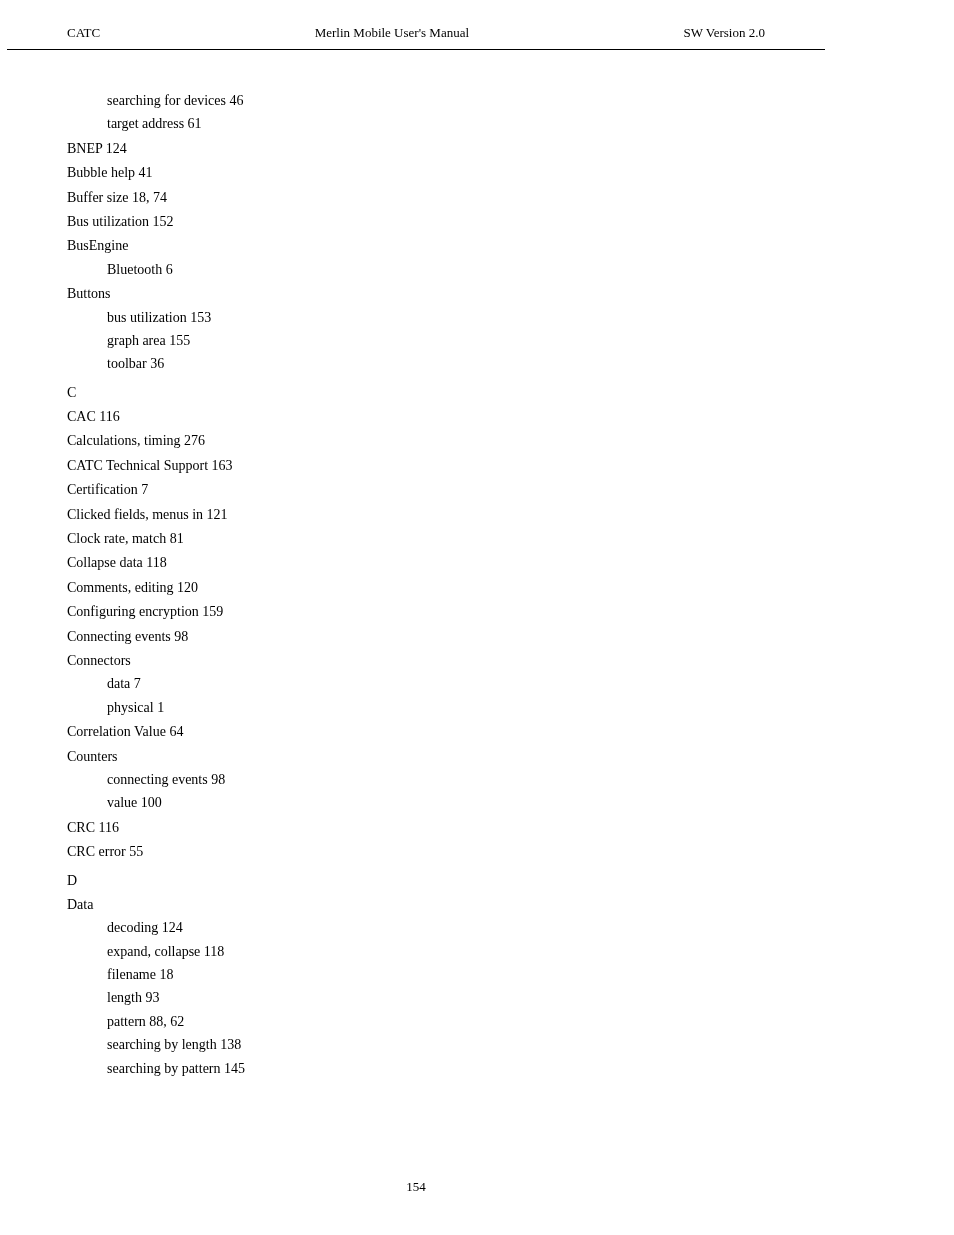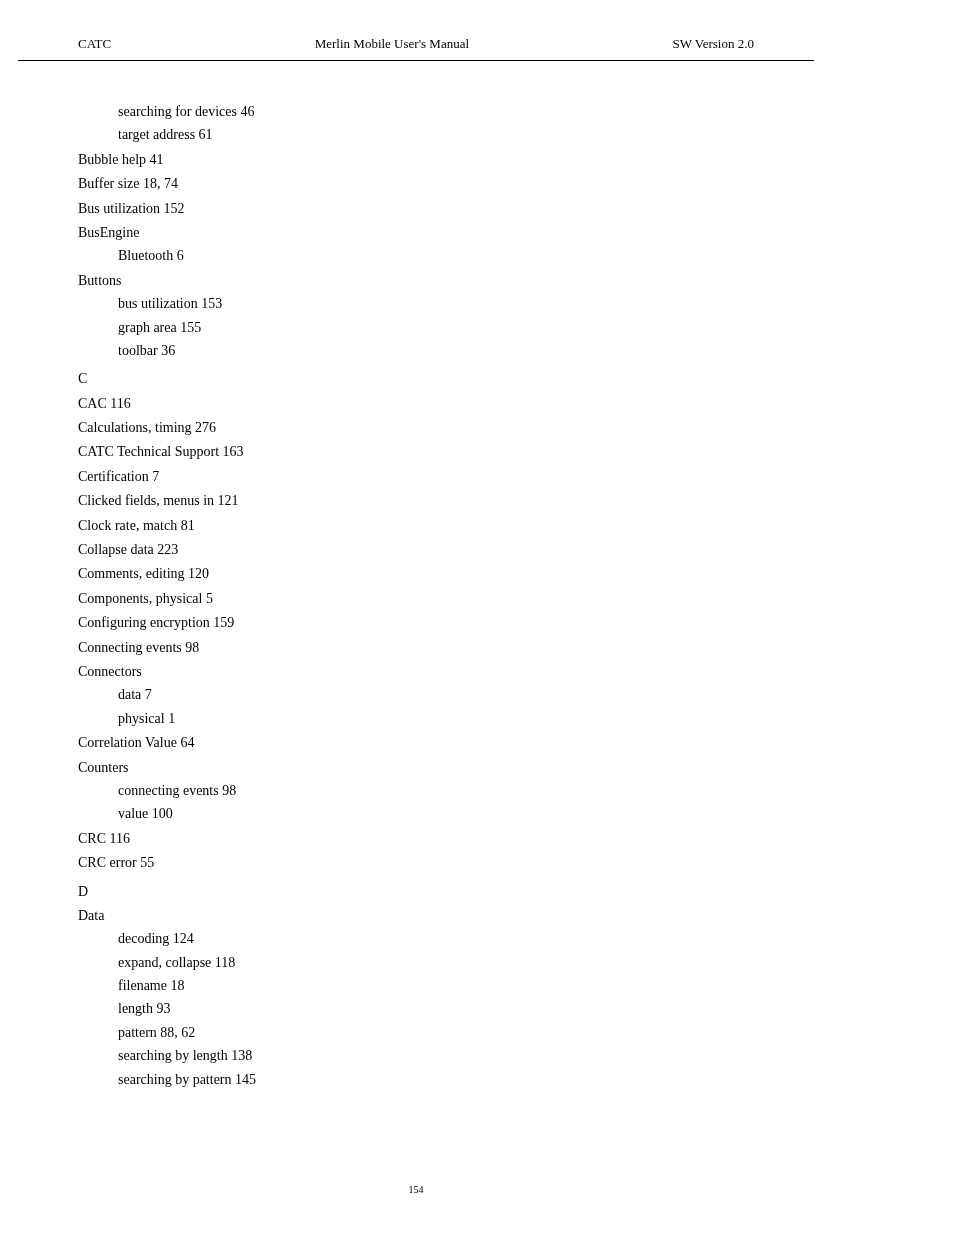--- a/index.html
+++ b/index.html
@@ -14,21 +14,21 @@
       background: #ffffff;
       font-family: "Times New Roman", Times, serif;
       font-size: 14px;
       color: #000000;
     }
 
     .page {
       width: 832px;
       min-height: 1235px;
       position: relative;
-      padding: 18px;
+      padding: 7px;
     }
 
     .header {
       display: flex;
       justify-content: space-between;
       align-items: center;
       padding: 18px 60px 8px 60px;
       border-bottom: 1px solid #000;
       font-size: 13px;
     }
@@ -68,55 +68,55 @@
     .index-entry.sub-entry {
       padding-left: 40px;
     }
 
     .footer {
       position: absolute;
       bottom: 40px;
       left: 0;
       right: 0;
       text-align: center;
-      font-size: 10px;
+      font-size: 13px;
     }
   </style>
 </head>
 <body>
 
 <div class="page">
   <div class="header">
     <span class="header-left">CATC</span>
     <span class="header-center">Merlin Mobile User's Manual</span>
     <span class="header-right">SW Version 2.0</span>
   </div>
 
   <div class="content" id="index-content">
   <div class="index-entry sub-entry">searching for devices 46</div>
       <div class="index-entry sub-entry">target address 61</div>
+      <div class="index-entry top-level">BNEP 124</div>
       <div class="index-entry top-level">Bubble help 41</div>
       <div class="index-entry top-level">Buffer size 18, 74</div>
       <div class="index-entry top-level">Bus utilization 152</div>
       <div class="index-entry top-level">BusEngine</div>
       <div class="index-entry sub-entry">Bluetooth 6</div>
       <div class="index-entry top-level">Buttons</div>
       <div class="index-entry sub-entry">bus utilization 153</div>
       <div class="index-entry sub-entry">graph area 155</div>
       <div class="index-entry sub-entry">toolbar 36</div>
       <div class="index-entry section-letter">C</div>
       <div class="index-entry top-level">CAC 116</div>
       <div class="index-entry top-level">Calculations, timing 276</div>
       <div class="index-entry top-level">CATC Technical Support 163</div>
       <div class="index-entry top-level">Certification 7</div>
       <div class="index-entry top-level">Clicked fields, menus in 121</div>
       <div class="index-entry top-level">Clock rate, match 81</div>
-      <div class="index-entry top-level">Collapse data 223</div>
+      <div class="index-entry top-level">Collapse data 118</div>
       <div class="index-entry top-level">Comments, editing 120</div>
-      <div class="index-entry top-level">Components, physical 5</div>
       <div class="index-entry top-level">Configuring encryption 159</div>
       <div class="index-entry top-level">Connecting events 98</div>
       <div class="index-entry top-level">Connectors</div>
       <div class="index-entry sub-entry">data 7</div>
       <div class="index-entry sub-entry">physical 1</div>
       <div class="index-entry top-level">Correlation Value 64</div>
       <div class="index-entry top-level">Counters</div>
       <div class="index-entry sub-entry">connecting events 98</div>
       <div class="index-entry sub-entry">value 100</div>
       <div class="index-entry top-level">CRC 116</div>

